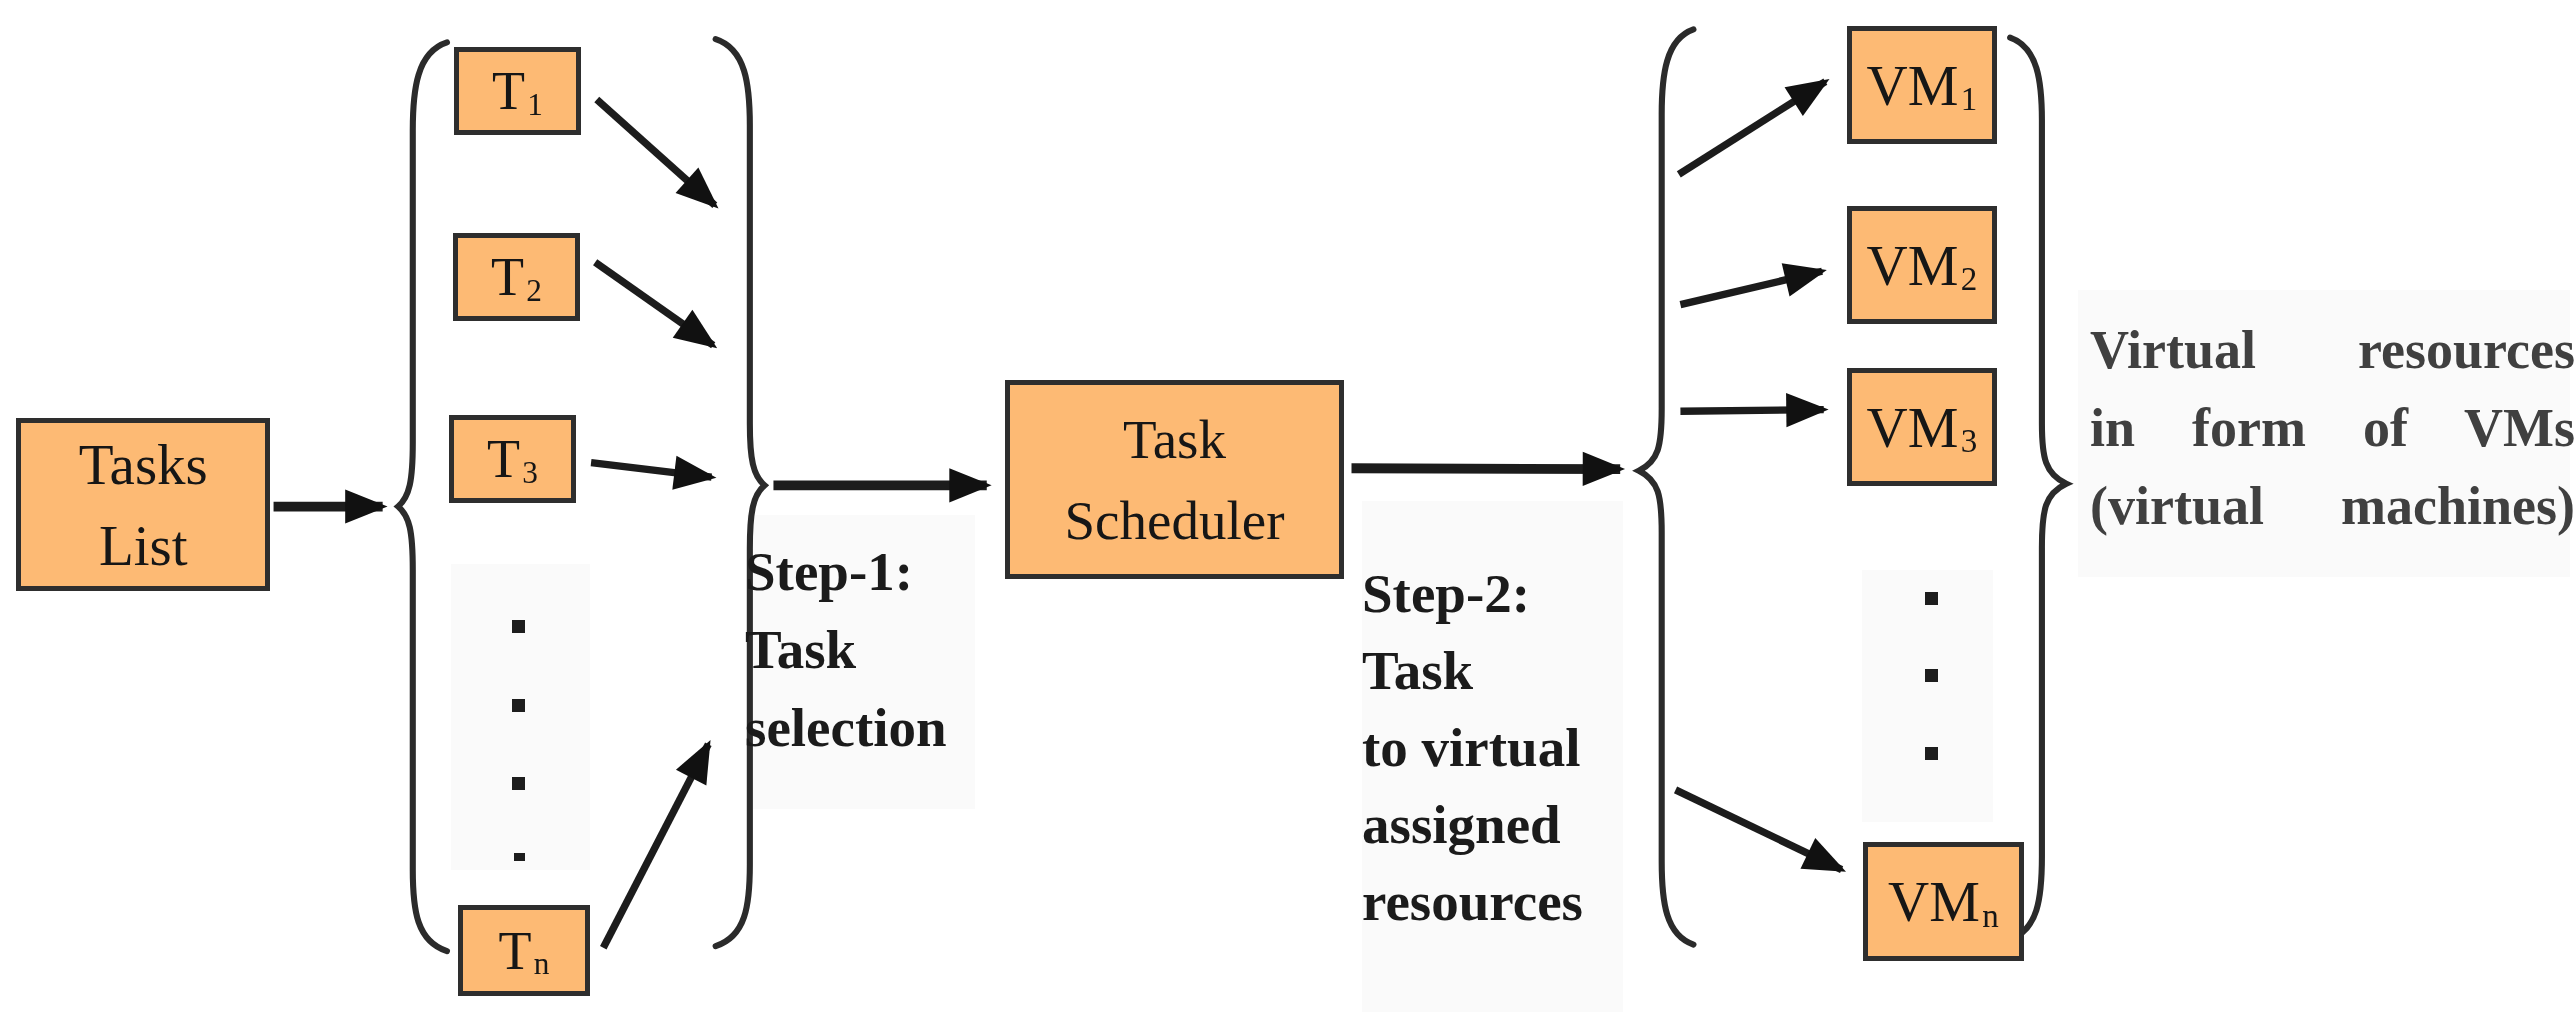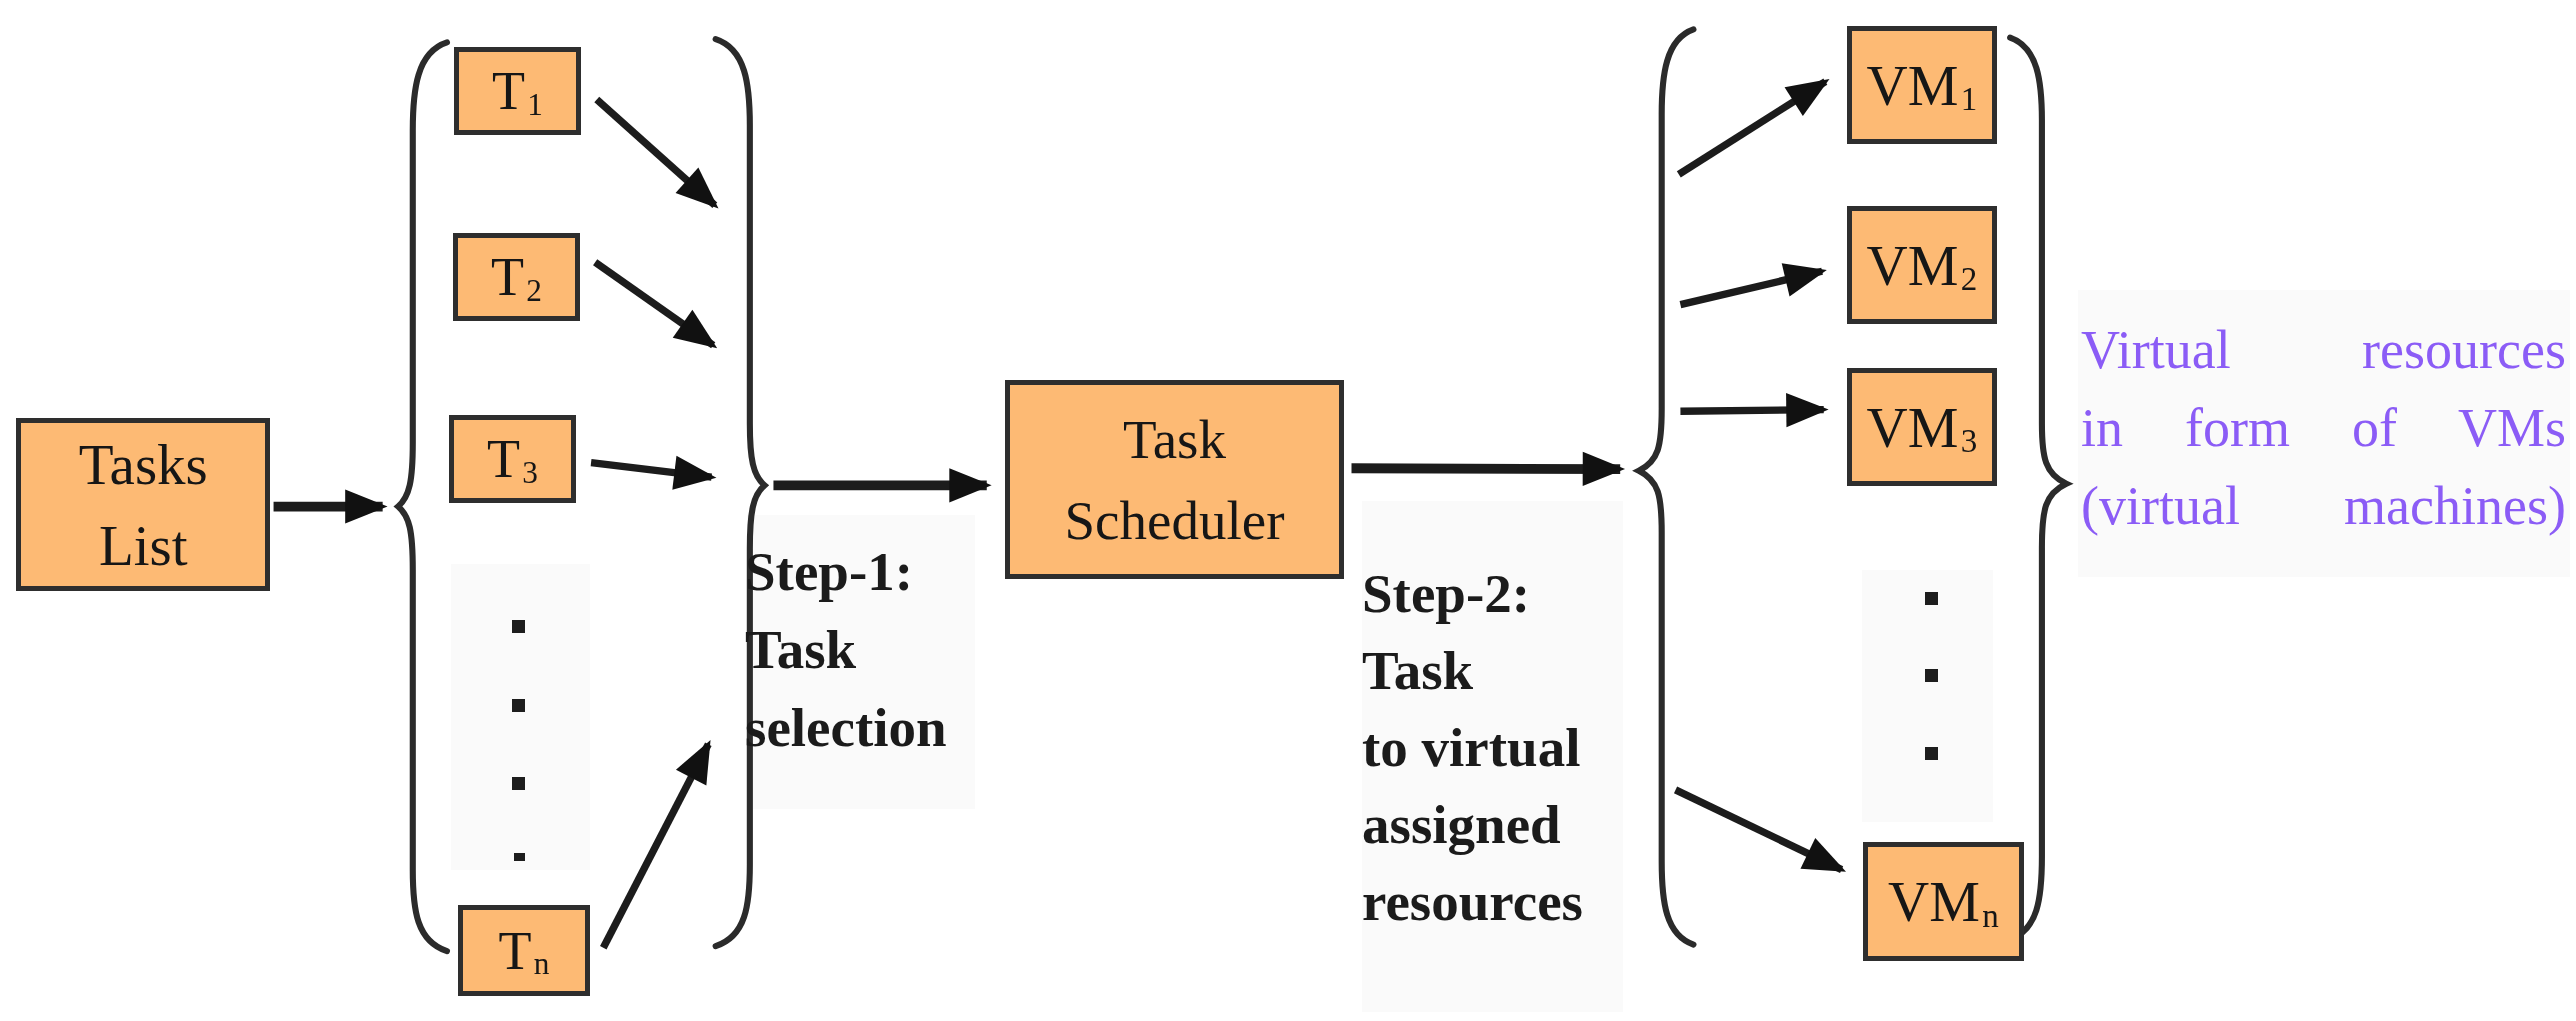--- a/index.html
+++ b/index.html
@@ -5,21 +5,21 @@
   html,body{margin:0;padding:0;background:#ffffff;}
   #stage{position:relative;width:2576px;height:1022px;background:#ffffff;overflow:hidden;
          font-family:"Liberation Serif","DejaVu Serif",serif;color:#161616;}
   .panel{position:absolute;background:#fafafa;}
   .box{position:absolute;box-sizing:border-box;border:5.7px solid #2e2e2e;background:#fdba74;
        display:flex;align-items:center;justify-content:center;text-align:center;
        font-weight:normal;color:#161616;}
   .box .stack{width:100%;}
   .sub{font-size:0.58em;position:relative;top:0.18em;margin-left:2.4px;}
   .steplbl{position:absolute;font-weight:bold;text-align:left;color:#1b1b1b;}
-  .note{position:absolute;font-weight:normal;color:#8b5cf6;}
+  .note{position:absolute;font-weight:bold;color:#404040;margin-left:9px;}
   .note .jline{text-align:justify;text-align-last:justify;}
   .dot{position:absolute;background:#1d1d1d;}
   svg{position:absolute;left:0;top:0;}
   .shaft{stroke:#1c1c1c;fill:none;}
   .brace{stroke:#2b2b2b;fill:none;stroke-width:7.5;stroke-linecap:round;}
 </style>
 </head>
 <body>
 
 <div id="stage">

